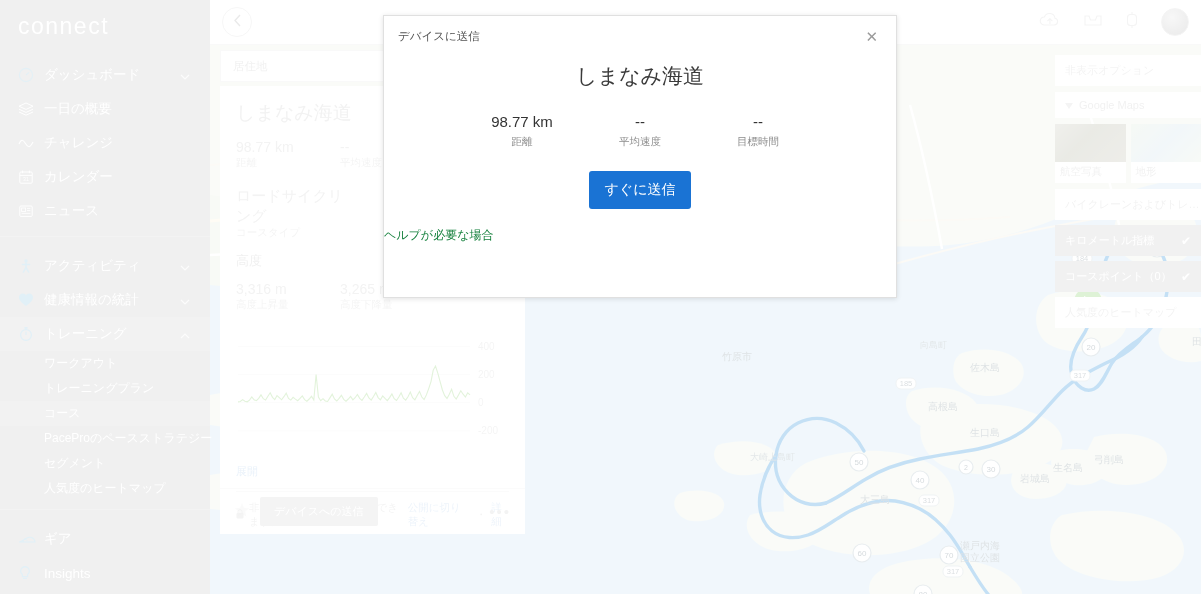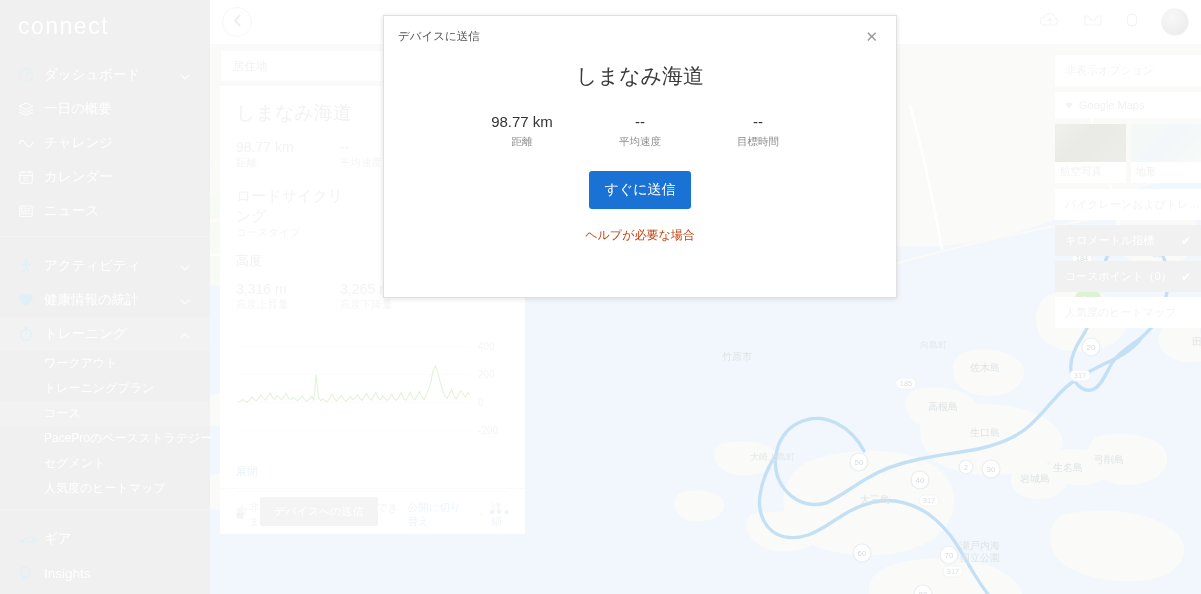--- a/index.html
+++ b/index.html
@@ -256,22 +256,22 @@
   }
   .device-select .ds-arrow { margin-left: auto; font-size: 8px; color: #555; }
   .send-now-wrap { display: flex; justify-content: center; margin-bottom: 18px; }
   .send-now-btn {
     background: #1a73d4; color: #fff;
     border: 0; border-radius: 3px;
     font-size: 14px; font-family: inherit;
     padding: 10px 16px; cursor: pointer;
   }
   .help-link {
-    display: block; text-align: center;
-    font-size: 12px; color: #c2410c;
+    display: block; text-align: left;
+    font-size: 12px; color: #15803d;
     cursor: pointer;
   }
 </style>
 </head>
 <body>
 
 <div id="app">
 
   <div class="map">
     <svg width="991" height="549" viewBox="0 0 991 549" xmlns="http://www.w3.org/2000/svg">

